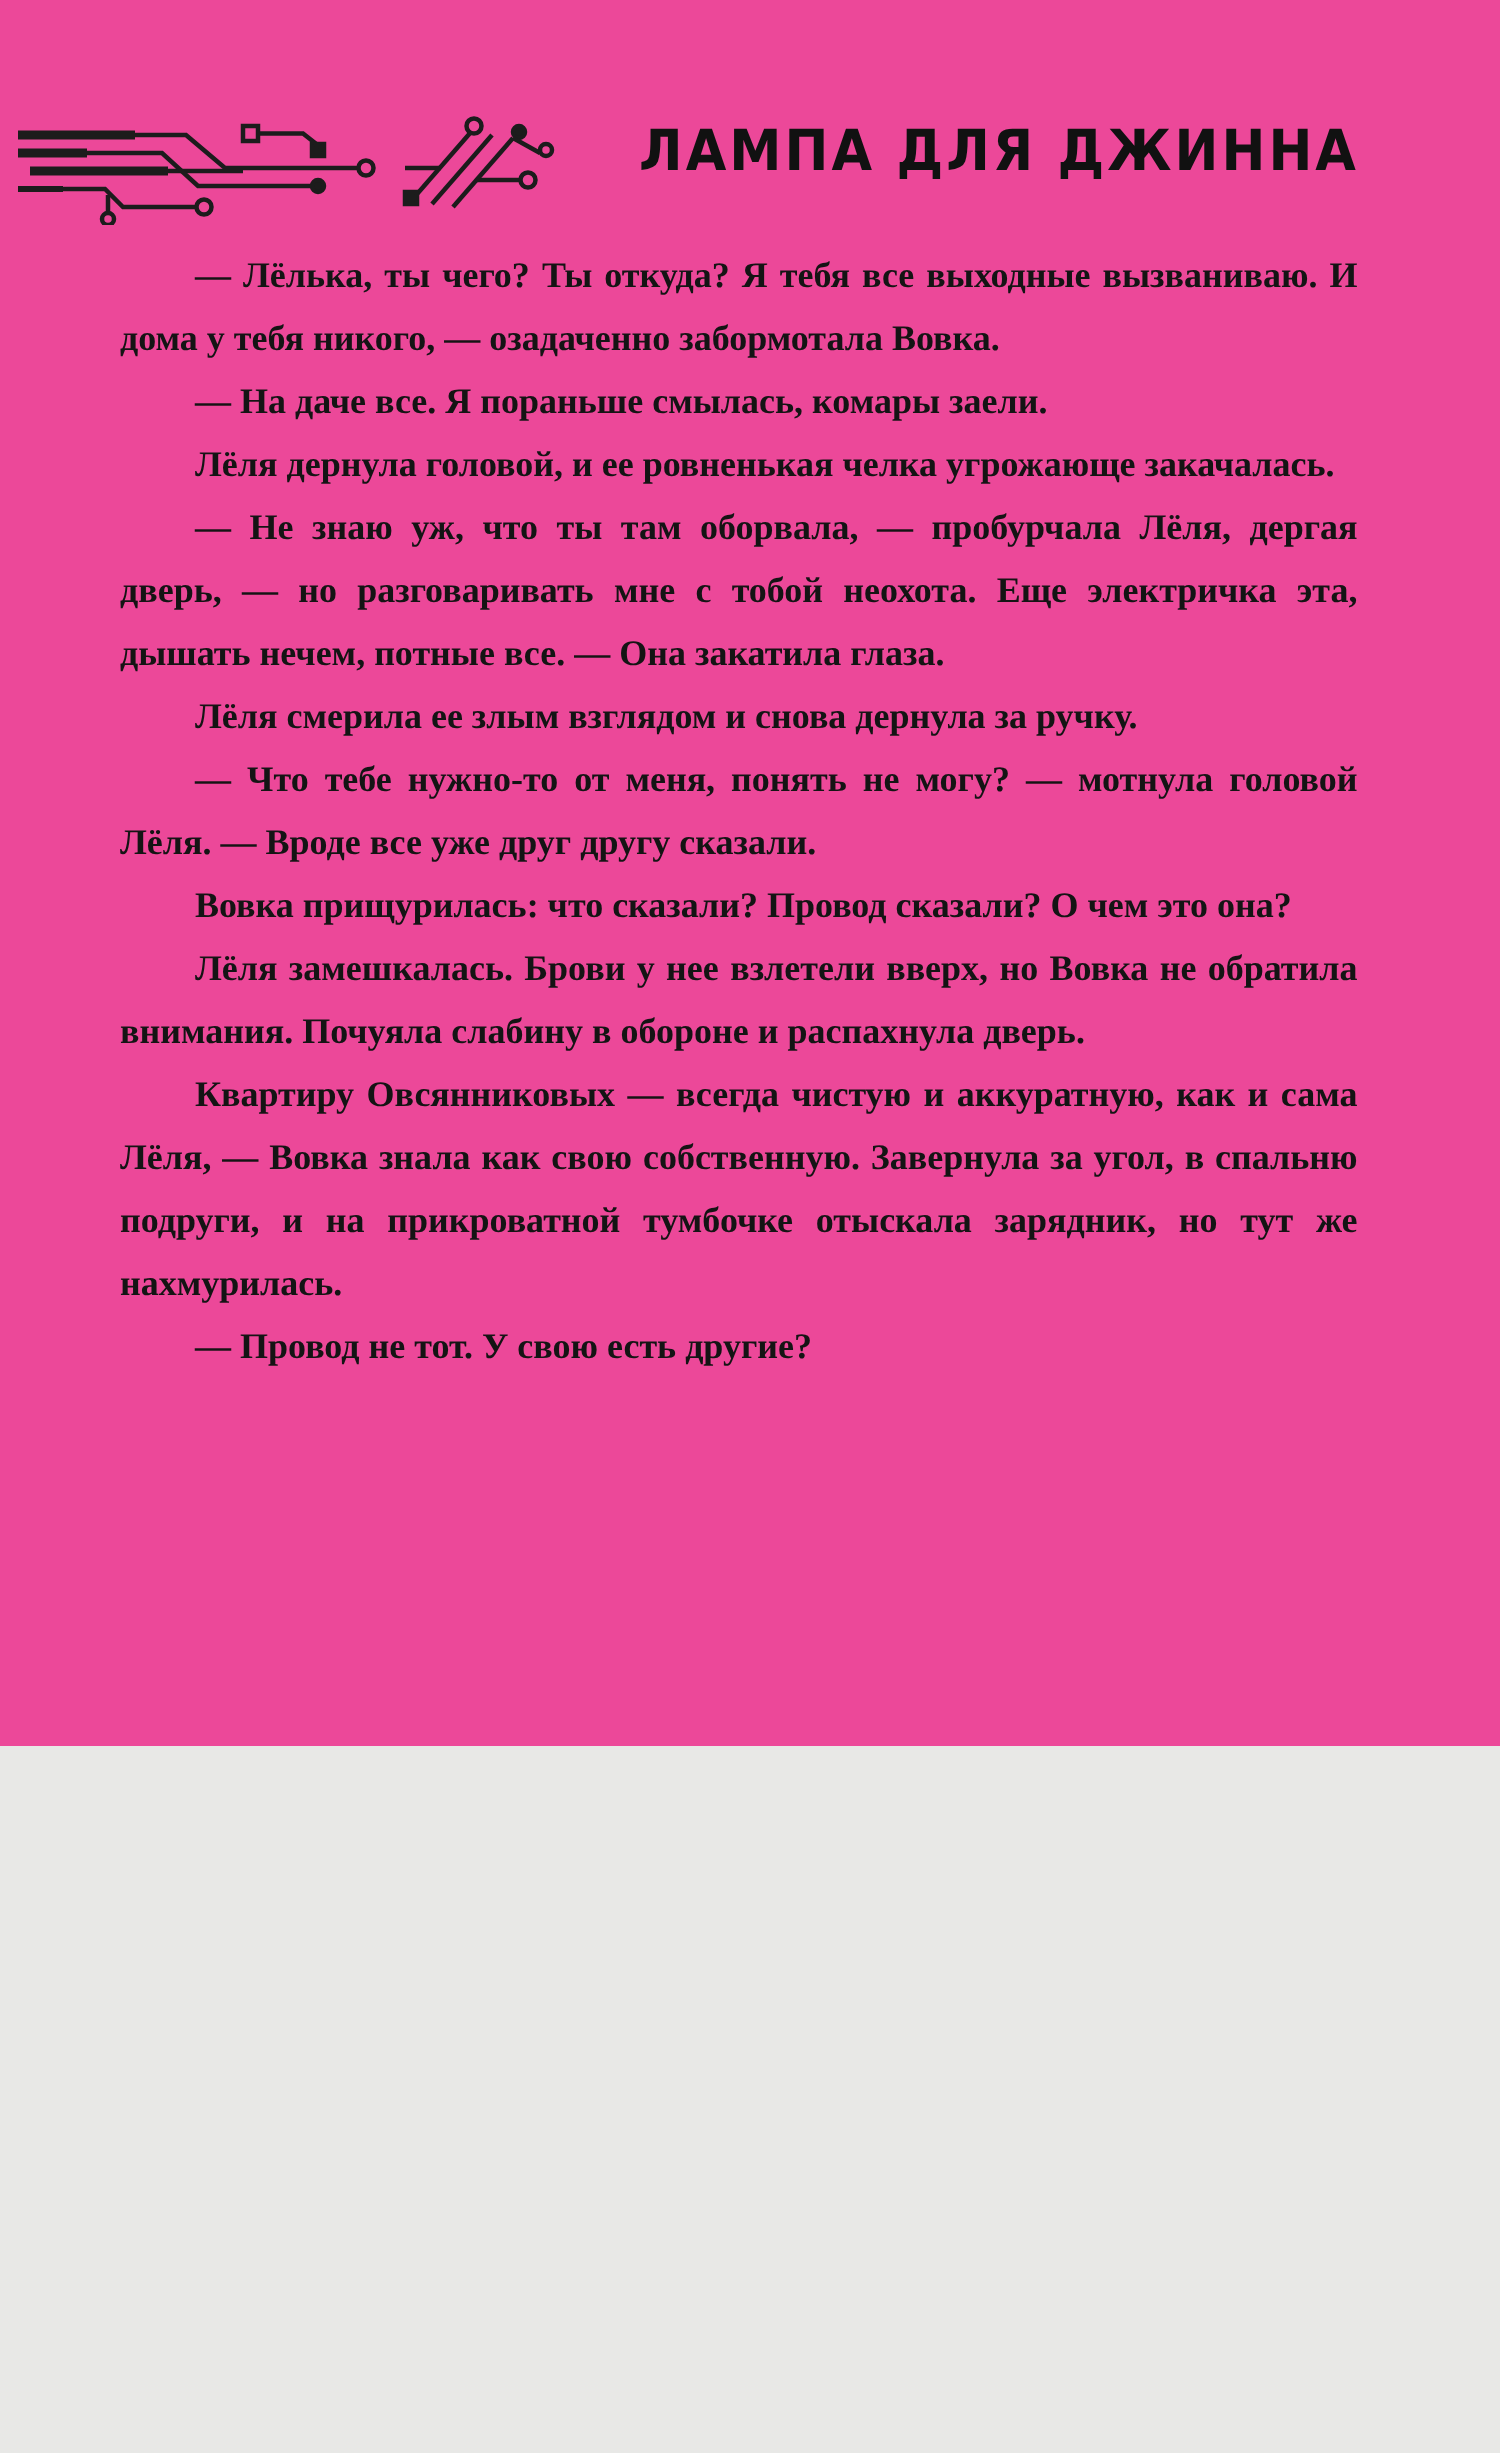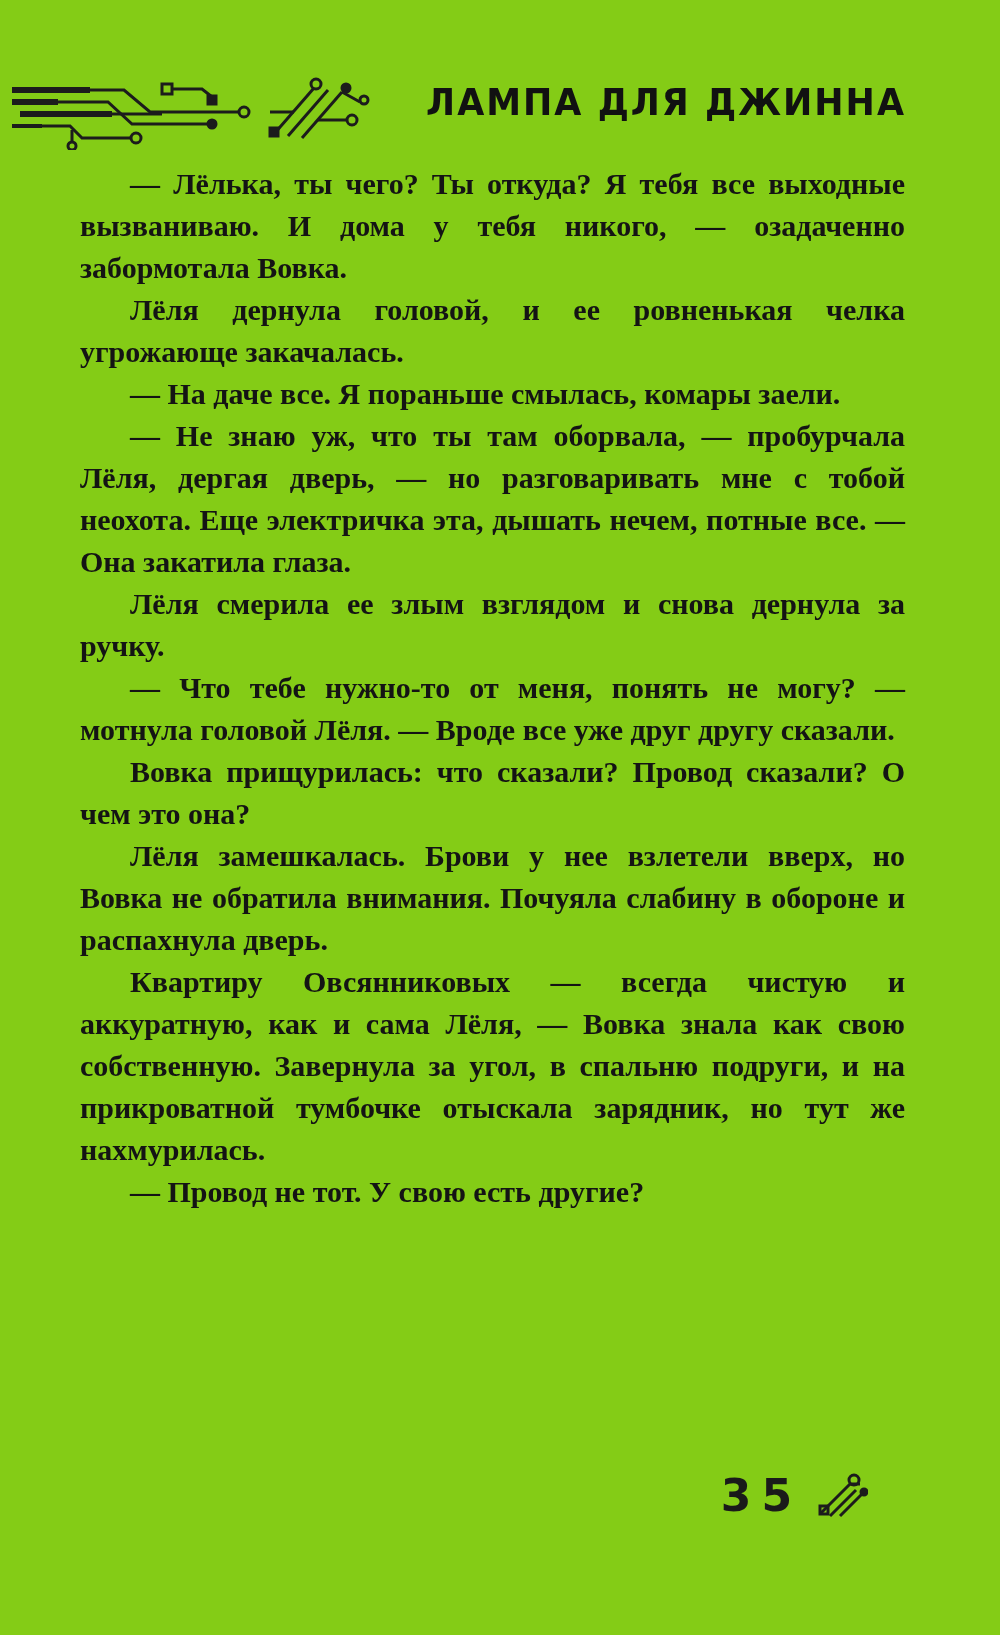--- a/index.html
+++ b/index.html
@@ -3,23 +3,23 @@
 <meta charset="utf-8">
 <style>
   html, body {
     margin: 0;
     padding: 0;
     background: #e8e8e6;
   }
   .page {
     position: relative;
     width: 1000px;
-    height: 1635px;
+    height: 1164px;
     margin: 0 auto;
-    background: #84cc16;
+    background: #ec4899;
     color: #161616;
     overflow: hidden;
     font-family: "Liberation Serif", serif;
   }
 
   
   .header-ornament {
     position: absolute;
     top: 72px;
     left: 12px;
@@ -40,21 +40,21 @@
     transform-origin: top right;
     white-space: nowrap;
   }
 
   
   .text-block {
     position: absolute;
     top: 163px;
     left: 80px;
     right: 95px;
-    font-size: 30px;
+    font-size: 24px;
     font-weight: 700;
     line-height: 42px;
     text-align: justify;
     color: #141414;
   }
   .text-block p {
     margin: 0;
     text-indent: 50px;
   }
 
@@ -116,22 +116,22 @@
       <circle cx="352" cy="28" r="4"></circle>
       <path d="M330 20 L348 30"></path>
       <rect x="258" y="56" width="8" height="8" fill="#1c1c1c"></rect>
     </svg>
   </div>
 
   <div class="page-title">ЛАМПА ДЛЯ ДЖИННА</div>
 
   <div class="text-block">
       <p>— Лёлька, ты чего? Ты откуда? Я тебя все выходные вызваниваю. И дома у тебя никого, — озадаченно забормотала Вовка.</p>
+      <p>— На даче все. Я пораньше смылась, комары заели.</p>
       <p>Лёля дернула головой, и ее ровненькая челка угрожающе закачалась.</p>
-      <p>— На даче все. Я пораньше смылась, комары заели.</p>
       <p>— Не знаю уж, что ты там оборвала, — пробурчала Лёля, дергая дверь, — но разговаривать мне с тобой неохота. Еще электричка эта, дышать нечем, потные все. — Она закатила глаза.</p>
       <p>Лёля смерила ее злым взглядом и снова дернула за ручку.</p>
       <p>— Что тебе нужно-то от меня, понять не могу? — мотнула головой Лёля. — Вроде все уже друг другу сказали.</p>
       <p>Вовка прищурилась: что сказали? Провод сказали? О чем это она?</p>
       <p>Лёля замешкалась. Брови у нее взлетели вверх, но Вовка не обратила внимания. Почуяла слабину в обороне и распахнула дверь.</p>
       <p>Квартиру Овсянниковых — всегда чистую и аккуратную, как и сама Лёля, — Вовка знала как свою собственную. Завернула за угол, в спальню подруги, и на прикроватной тумбочке отыскала зарядник, но тут же нахмурилась.</p>
       <p>— Провод не тот. У свою есть другие?</p>
     </div>
 
   <div class="footer">

